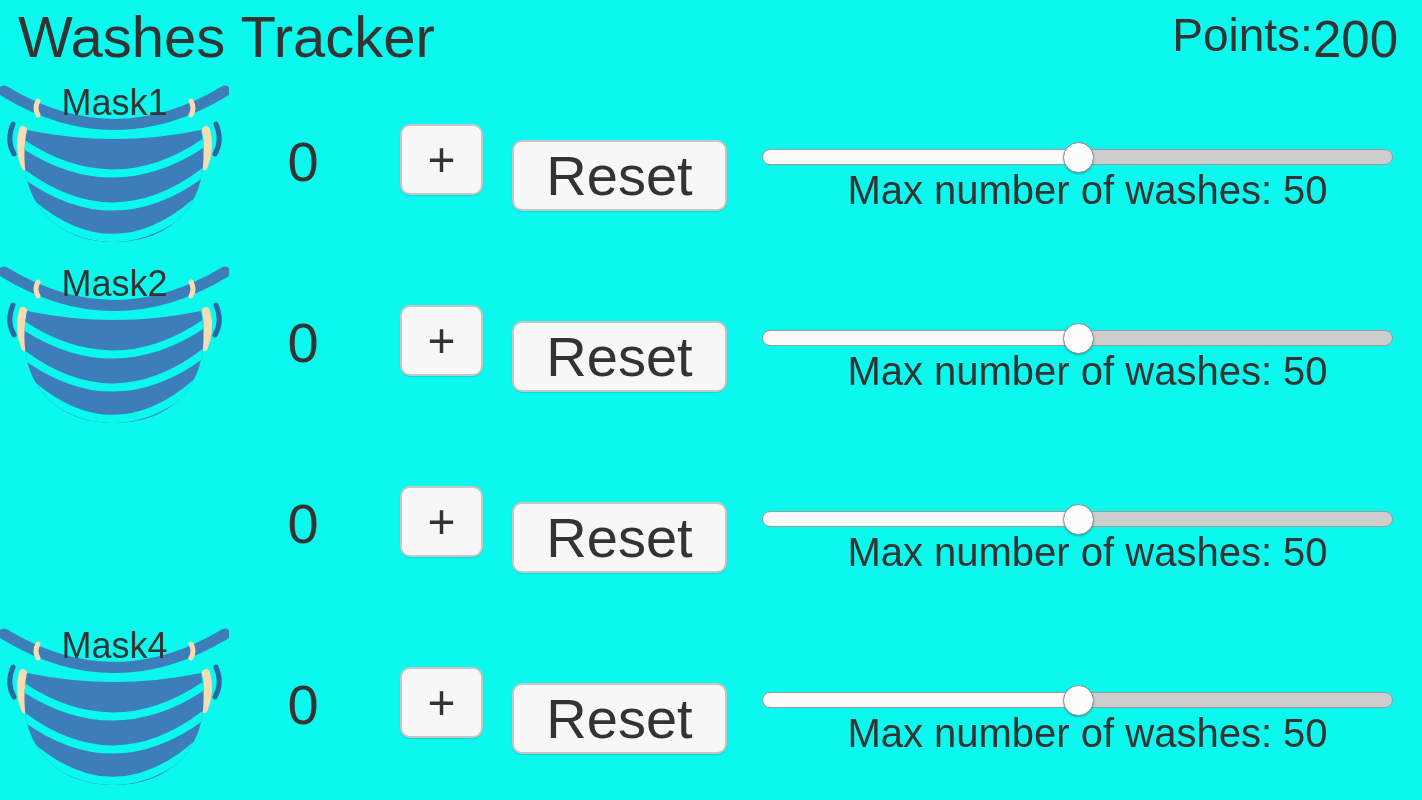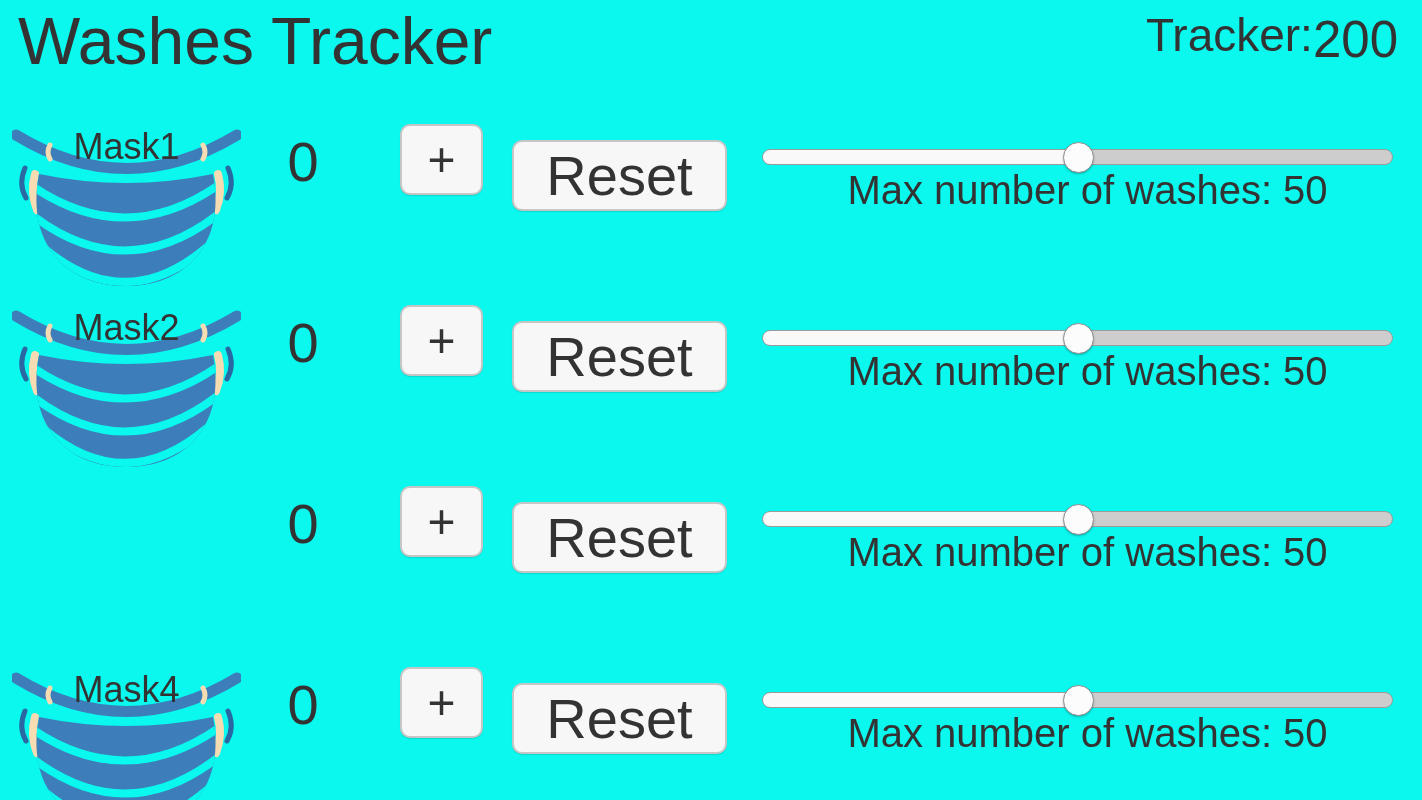--- a/index.html
+++ b/index.html
@@ -7,29 +7,29 @@
     --btn-bg:#F7F7F7; --btn-border:#C6C6C6; --track-filled:#F9F9F9; --track-empty:#CDCDCD;
     --track-border:#9B9B9B; --thumb:#FCFCFC; --thumb-border:#8E8E8E;
   }
   *{box-sizing:border-box;}
   html,body{margin:0;padding:0;}
   body{
     width:1422px;height:800px;position:relative;overflow:hidden;
     background:var(--bg);color:var(--text);
     font-family:"Liberation Sans", sans-serif;
   }
-  .app-title{position:absolute;left:18px;top:4px;font-size:66px;line-height:1.15;}
+  .app-title{position:absolute;left:18px;top:4px;font-size:58px;line-height:1.15;}
   .points{position:absolute;right:24px;top:2px;white-space:nowrap;}
   .points-label{font-size:46px;display:inline-block;vertical-align:top;padding-top:6px;}
   .points-value{font-size:51px;display:inline-block;vertical-align:top;padding-top:8px;}
 
   .row{position:absolute;left:0;width:1422px;height:181px;}
   .r0{top:78px}.r1{top:259px}.r2{top:440px}.r3{top:621px}
 
-  .mask{position:absolute;left:12px;top:0;width:229px;height:166px;margin-top:44px;}
+  .mask{position:absolute;left:0;top:0;width:229px;height:166px;}
   .mask svg{position:absolute;inset:0;width:100%;height:100%;}
   .mask-label{position:absolute;top:4px;left:0;width:100%;text-align:center;
     font-size:36px;z-index:2;}
 
   .count{position:absolute;left:263px;top:54px;width:80px;text-align:center;
     font-size:56px;line-height:60px;}
 
   .btn{
     position:absolute;display:flex;align-items:center;justify-content:center;
     background:var(--btn-bg);border:2px solid var(--btn-border);border-radius:10px;
@@ -81,21 +81,21 @@
         <path class="pleat" d="M20 64 Q114 128 208 62"></path>
         <path class="pleat" d="M24 96 Q114 162 204 94"></path>
         <path class="pleat" d="M32 126 Q114 195 196 124"></path>
       </g>
     </symbol>
   </defs>
 </svg>
 
 <div class="app-title">Washes Tracker</div>
 <div class="points">
-  <span class="points-label">Tracker:</span><span class="points-value">200</span>
+  <span class="points-label">Points:</span><span class="points-value">200</span>
 </div>
 
 <div class="row r0">
   <div class="mask">
     <svg>
         <use href="#mask-art"></use>
       </svg>
     <div class="mask-label">Mask1</div>
   </div>
   <div class="count">0</div>

